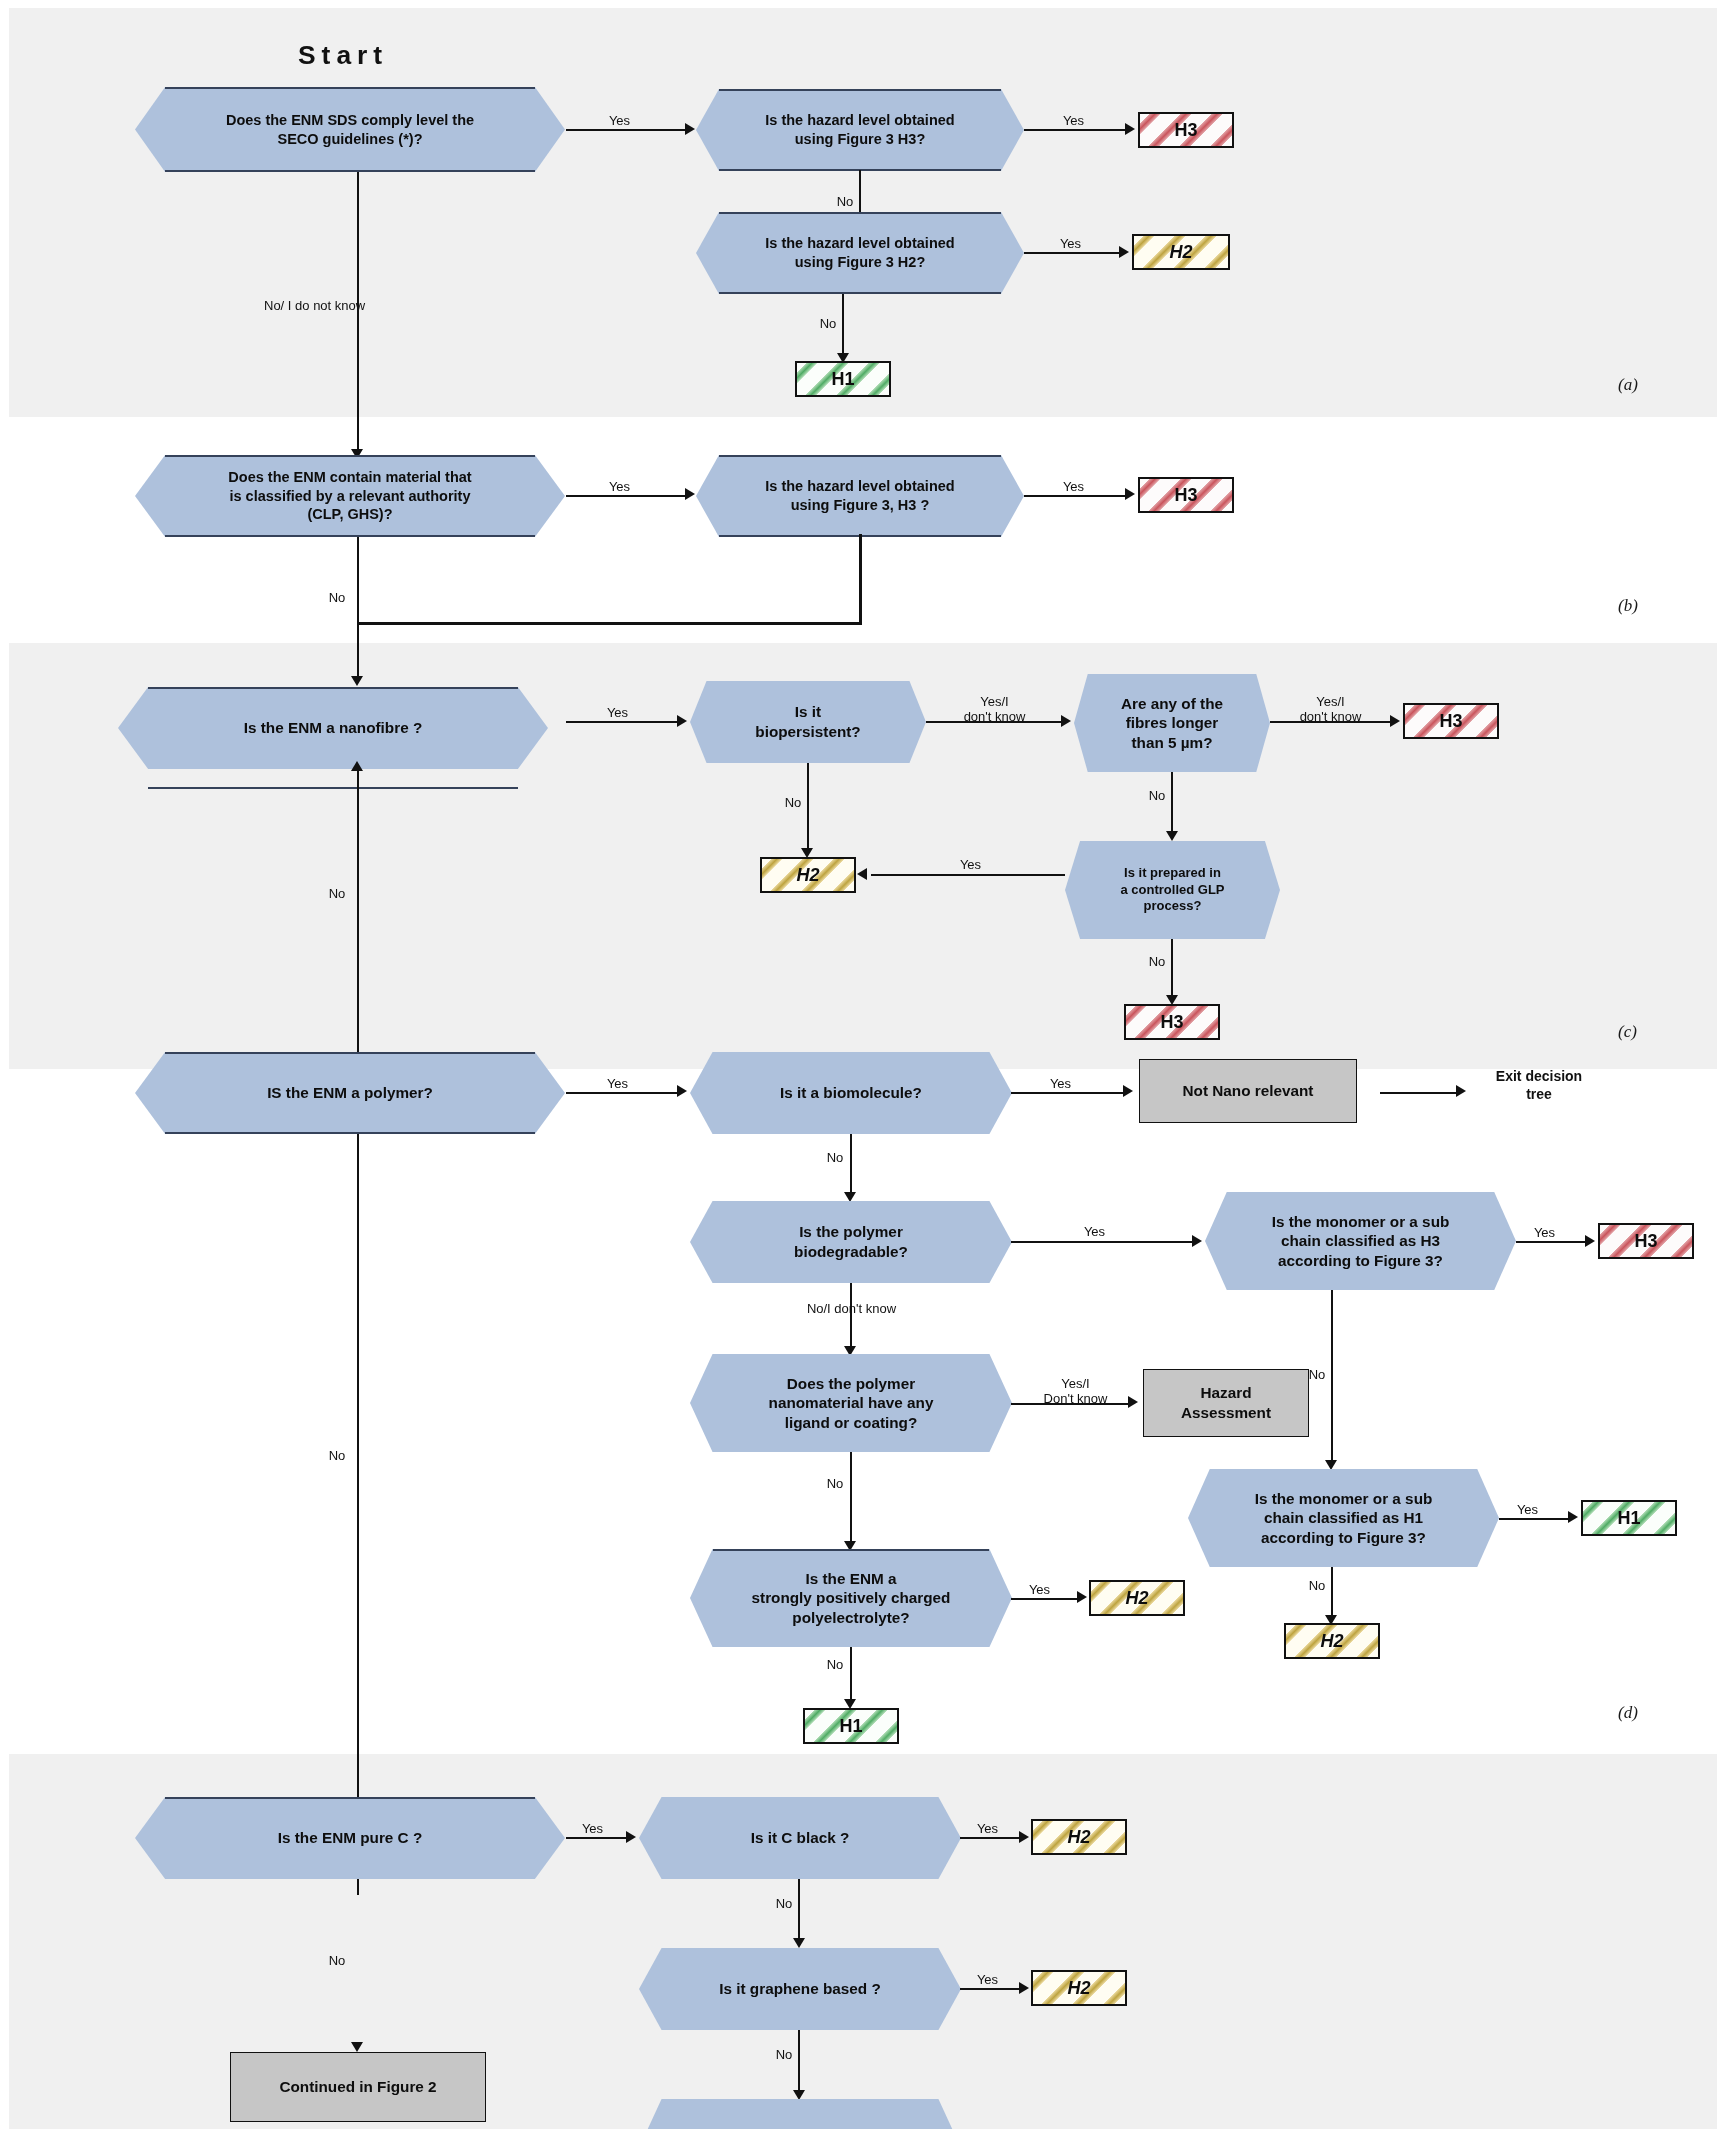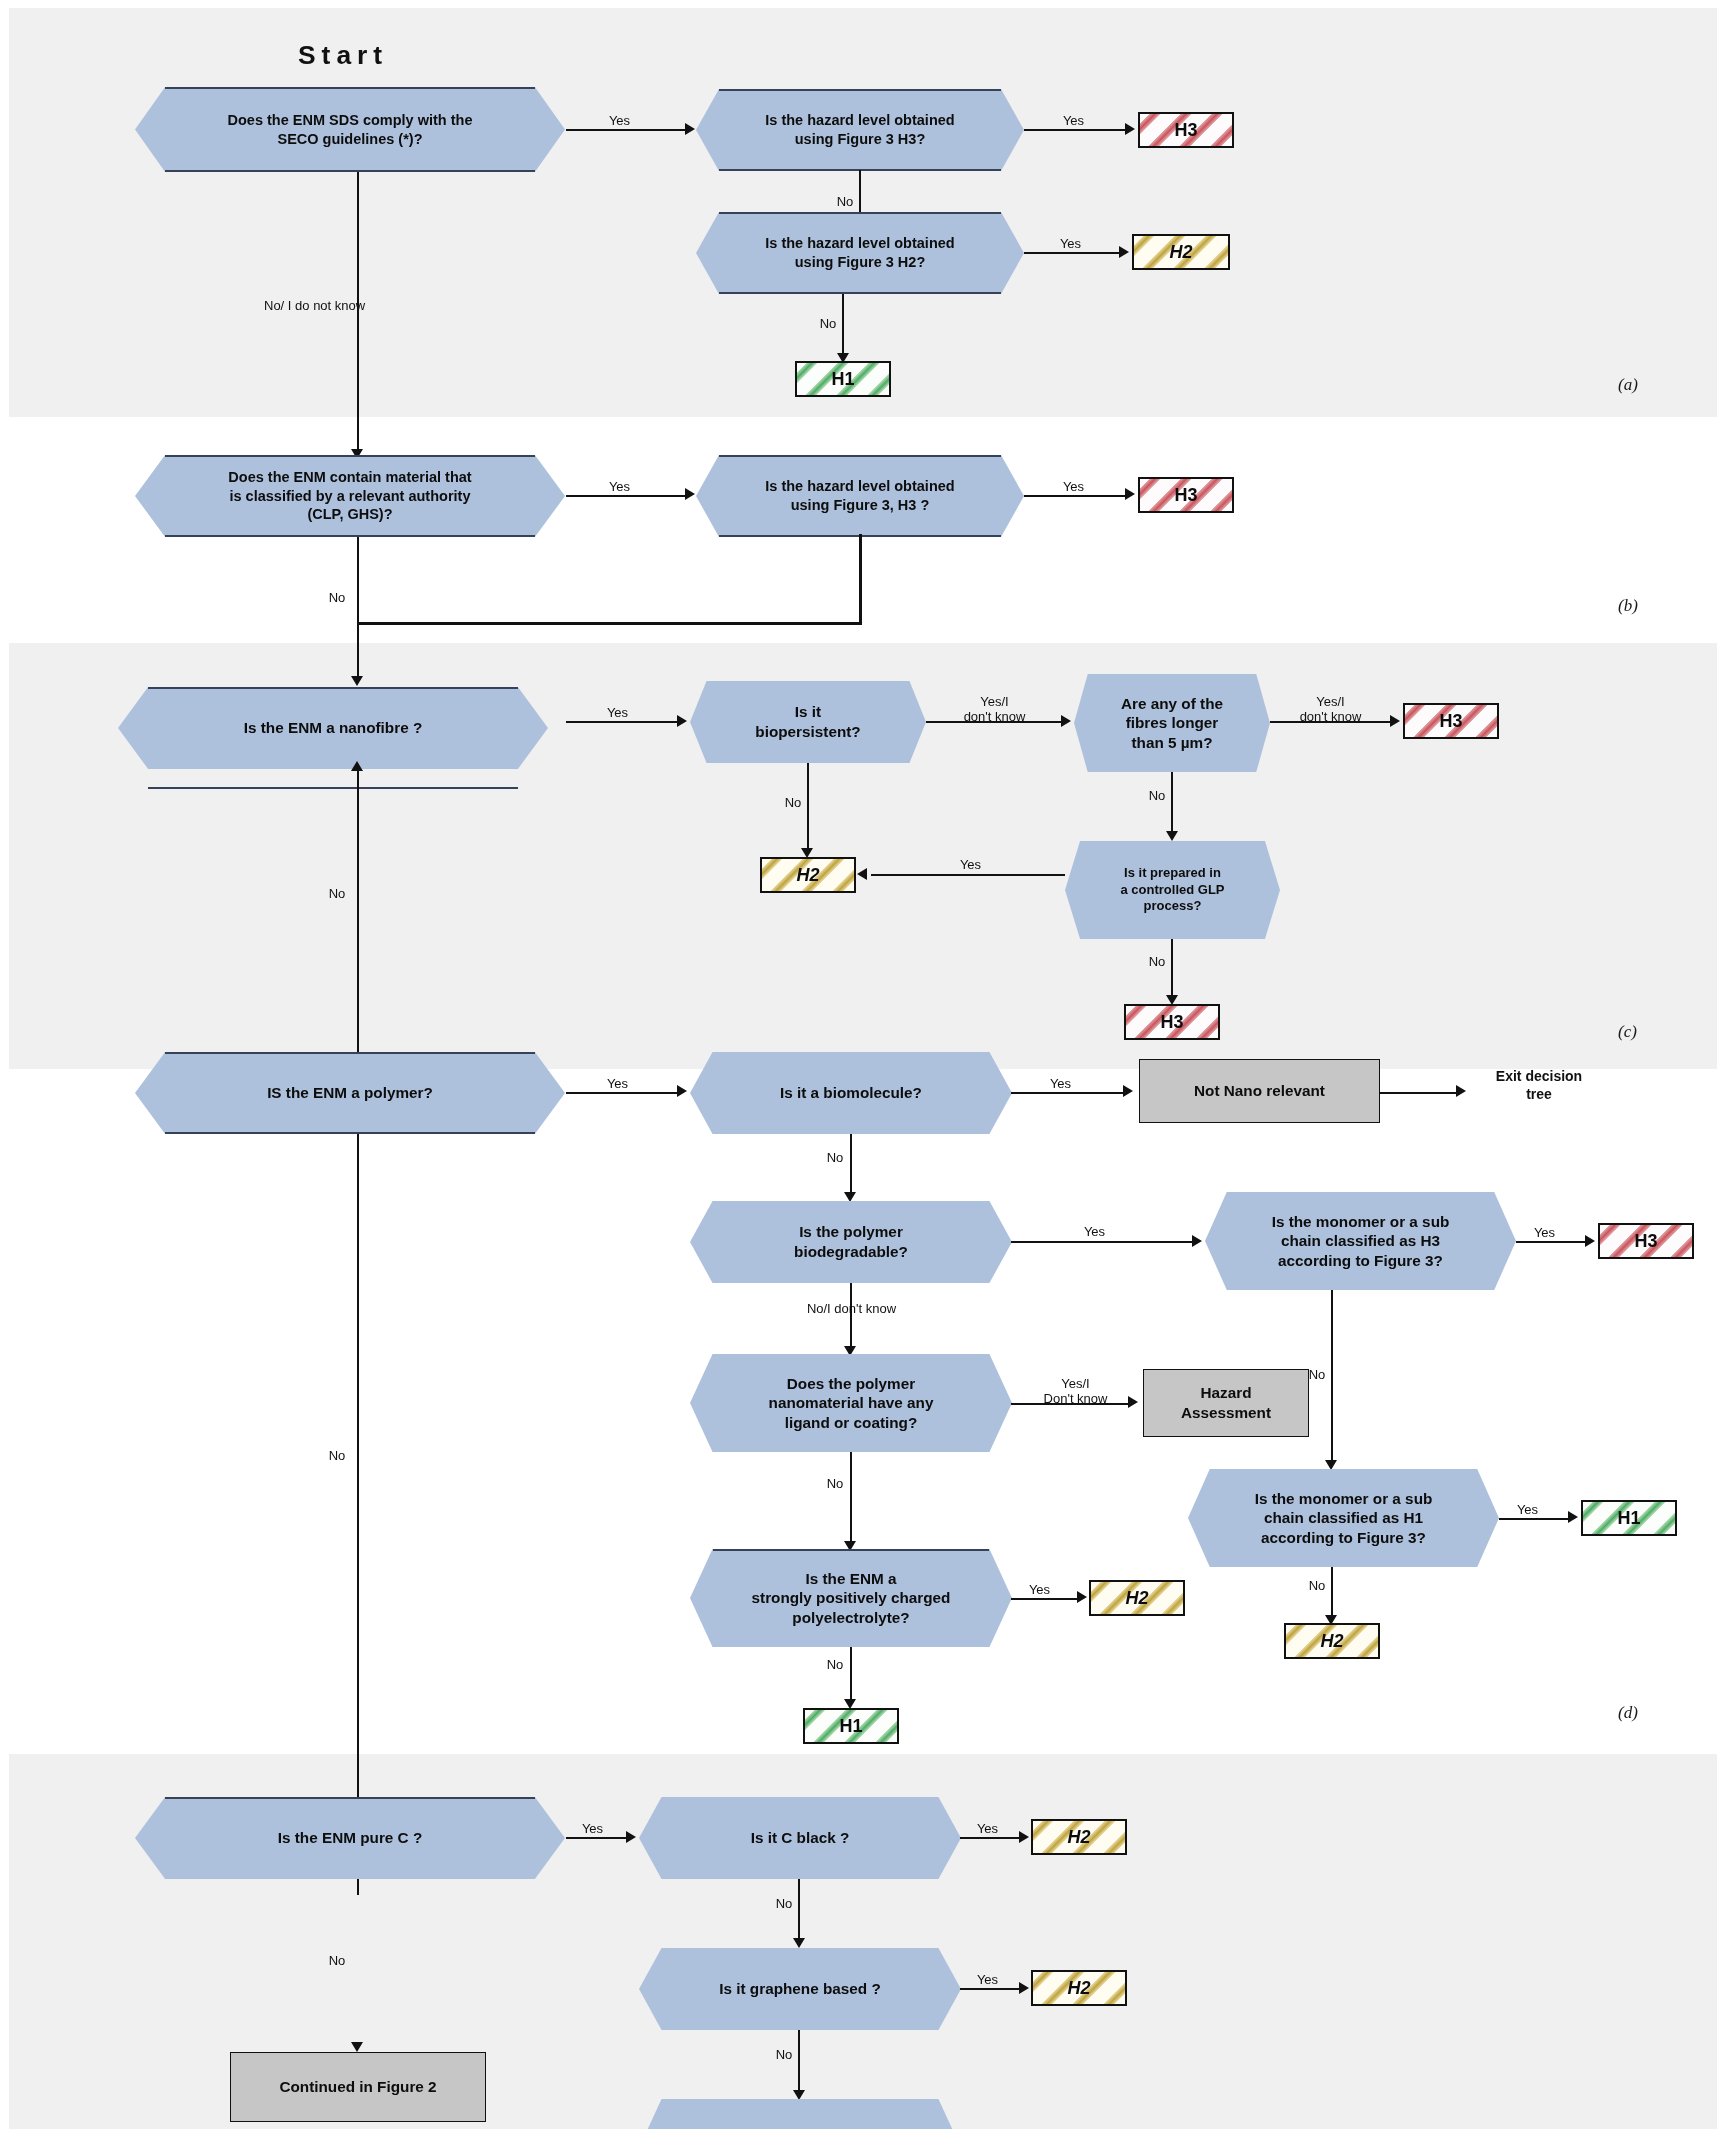--- a/index.html
+++ b/index.html
@@ -72,21 +72,21 @@
 
   <div class="seclabel" style="left:1618px;top:375px;">(a)</div>
   <div class="seclabel" style="left:1618px;top:596px;">(b)</div>
   <div class="seclabel" style="left:1618px;top:1022px;">(c)</div>
   <div class="seclabel" style="left:1618px;top:1703px;">(d)</div>
 
   <div class="starttitle" style="left:298px;top:40px;">Start</div>
 
   <div class="hexwrap" style="left:135px;top:87px;width:430px;height:85px;">
     <div class="hex" style="left:0;top:0;width:430px;height:85px;font-size:14.5px;">
-        <span class="txt" style="white-space:pre-line;">Does the ENM SDS comply with the
+        <span class="txt" style="white-space:pre-line;">Does the ENM SDS comply level the
 SECO guidelines (*)?</span>
       </div>
     <div class="edge-t"></div>
       <div class="edge-b"></div>
   </div>
 
   <div class="ln lnh" style="left:566px;top:129px;width:120px;"></div>
   <div class="ar r" style="left:685px;top:123px;"></div>
   <div class="elab" style="left:594px;top:113px;width:51px;">Yes</div>
 
@@ -263,21 +263,21 @@
   <div class="hexwrap" style="left:690px;top:1052px;width:322px;height:82px;">
     <div class="hex" style="left:0;top:0;width:322px;height:82px;font-size:15.3px;">
         <span class="txt" style="white-space:pre-line;">Is it a biomolecule?</span>
       </div>
   </div>
 
   <div class="ln lnh" style="left:1011px;top:1092px;width:113px;"></div>
   <div class="ar r" style="left:1123px;top:1085px;"></div>
   <div class="elab" style="left:1035px;top:1076px;width:51px;">Yes</div>
 
-  <div class="gbox" style="left:1139px;top:1059px;width:241px;height:64px;font-size:15.3px;">
+  <div class="gbox" style="left:1139px;top:1059px;width:218px;height:64px;font-size:15.3px;">
       <span style="white-space:pre-line;">Not Nano relevant</span>
     </div>
 
   <div class="ln lnh" style="left:1380px;top:1092px;width:77px;"></div>
   <div class="ar r" style="left:1456px;top:1085px;"></div>
   <div class="etxt" style="left:1471px;top:1068px;width:136px;white-space:pre-line;">Exit decision
 tree</div>
 
   <div class="ln lnv" style="left:850px;top:1134px;width:1.7px;height:62px;"></div>
   <div class="ar d" style="left:844px;top:1192px;"></div>

